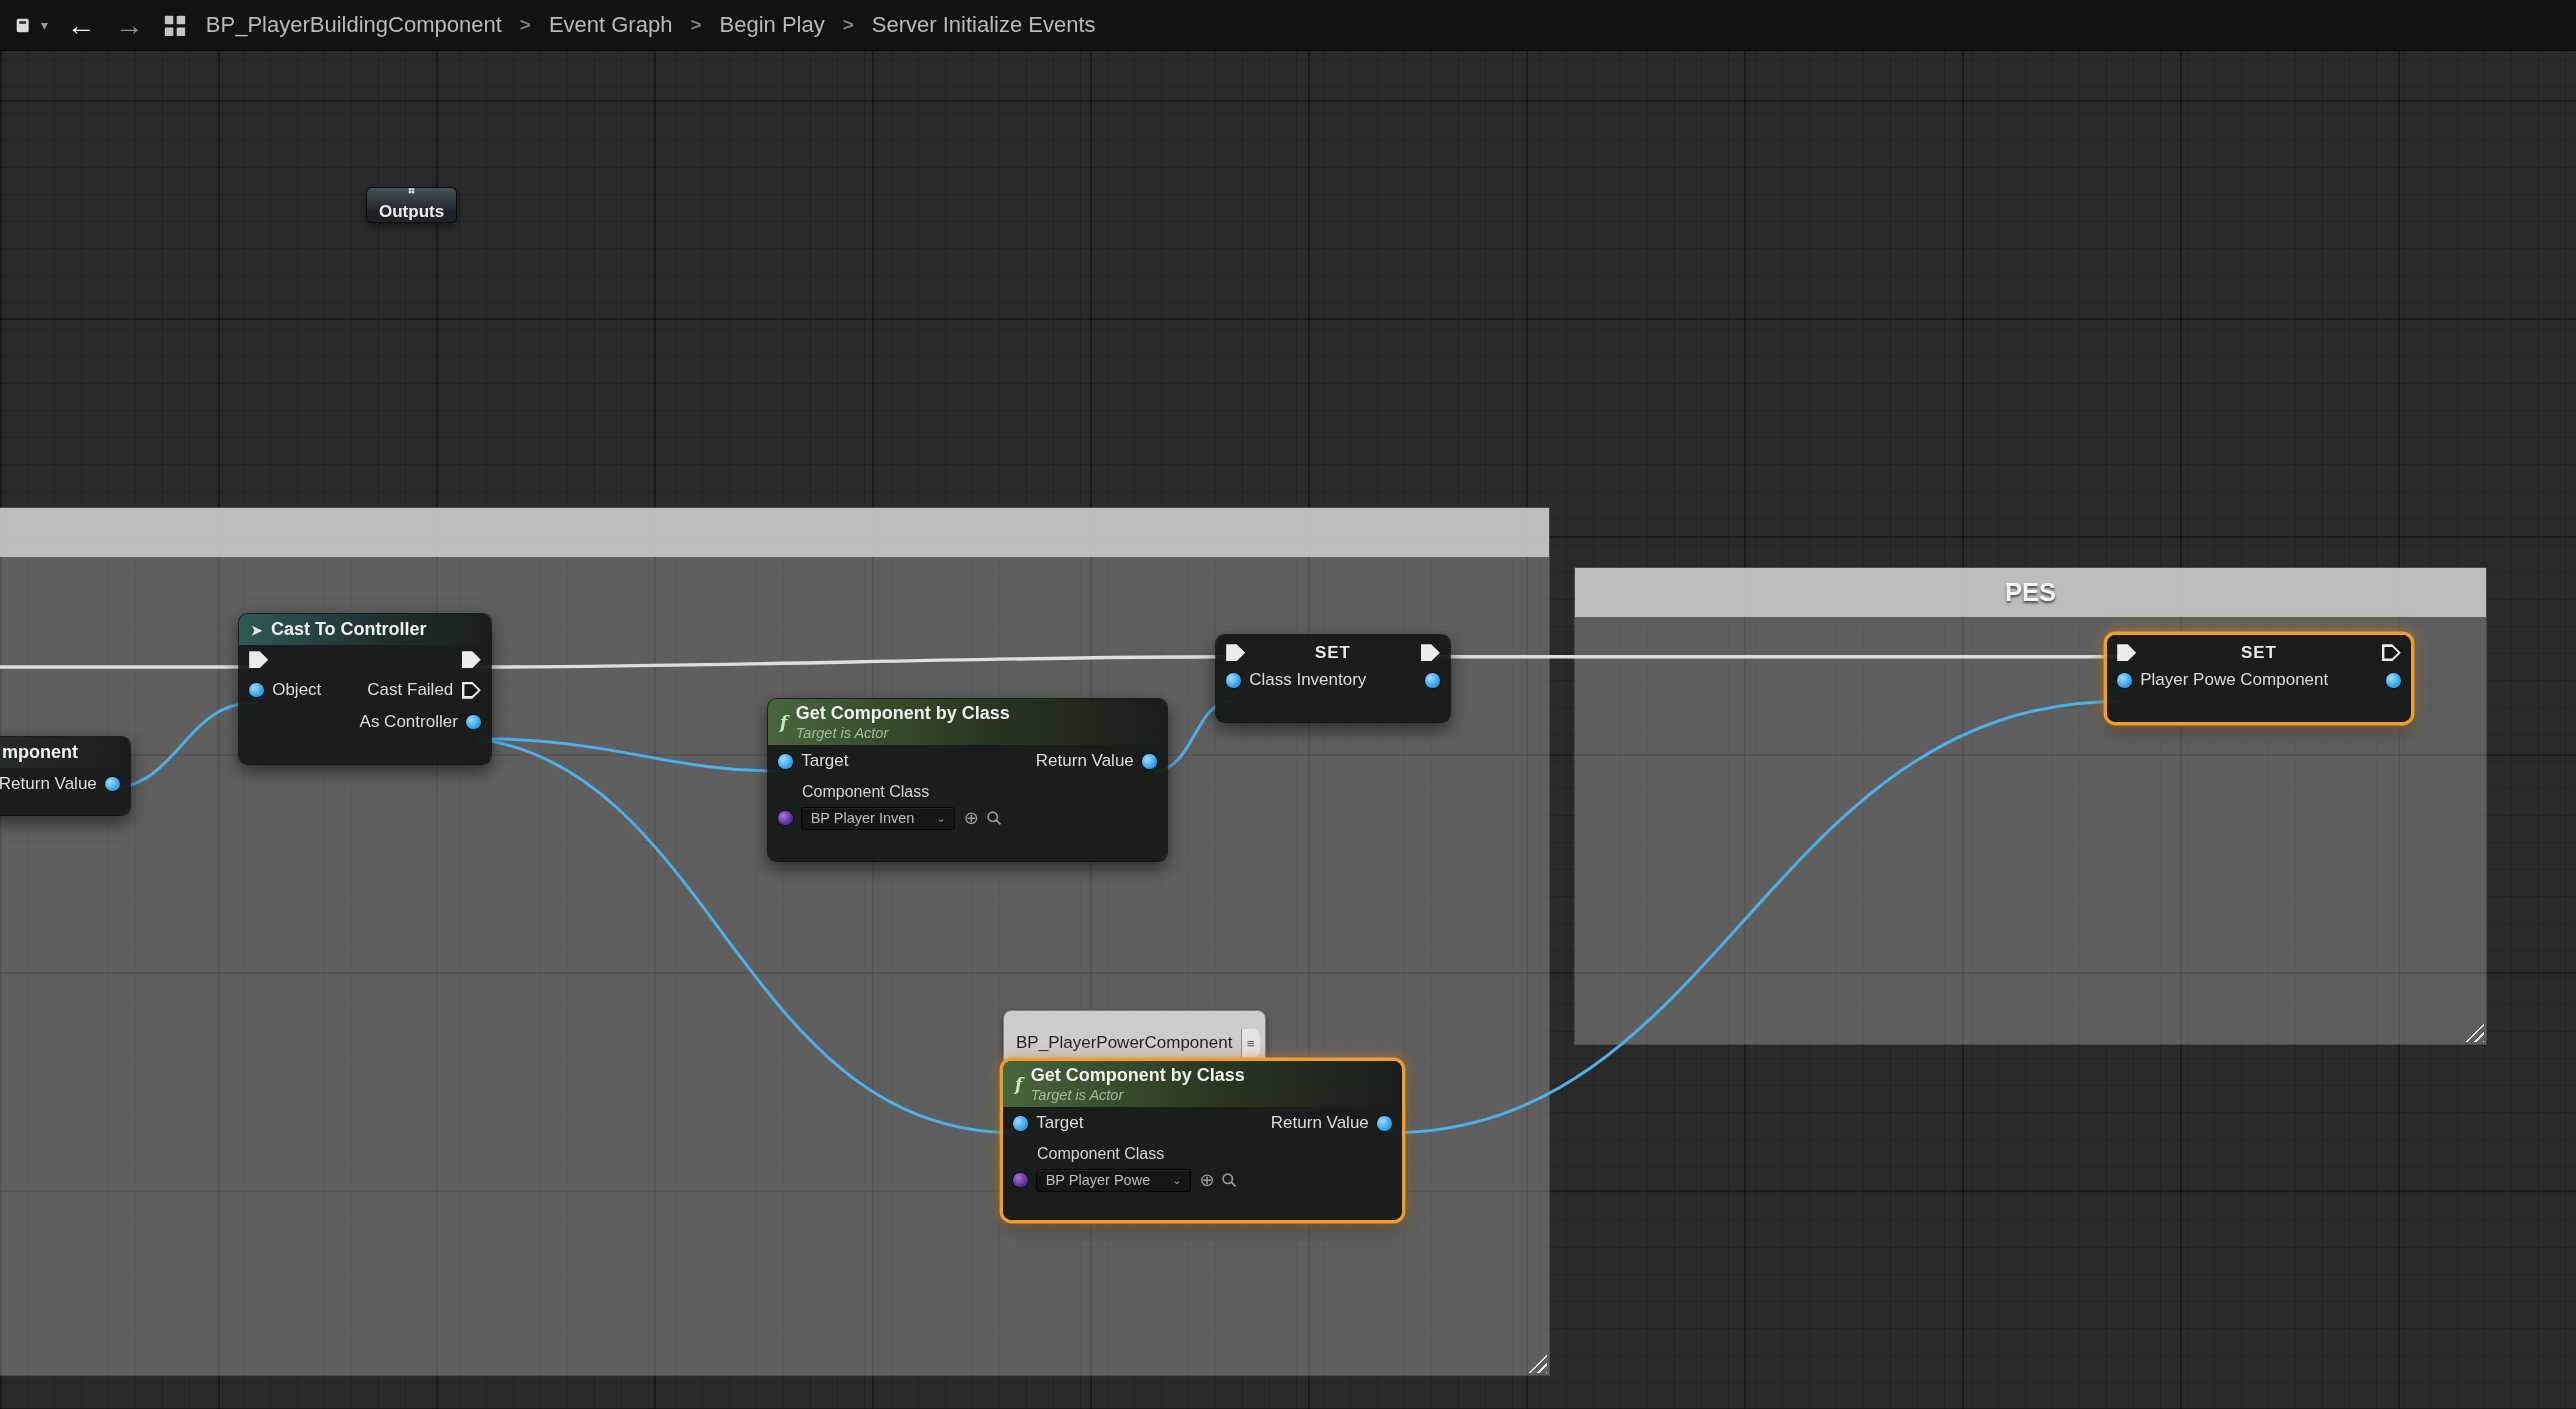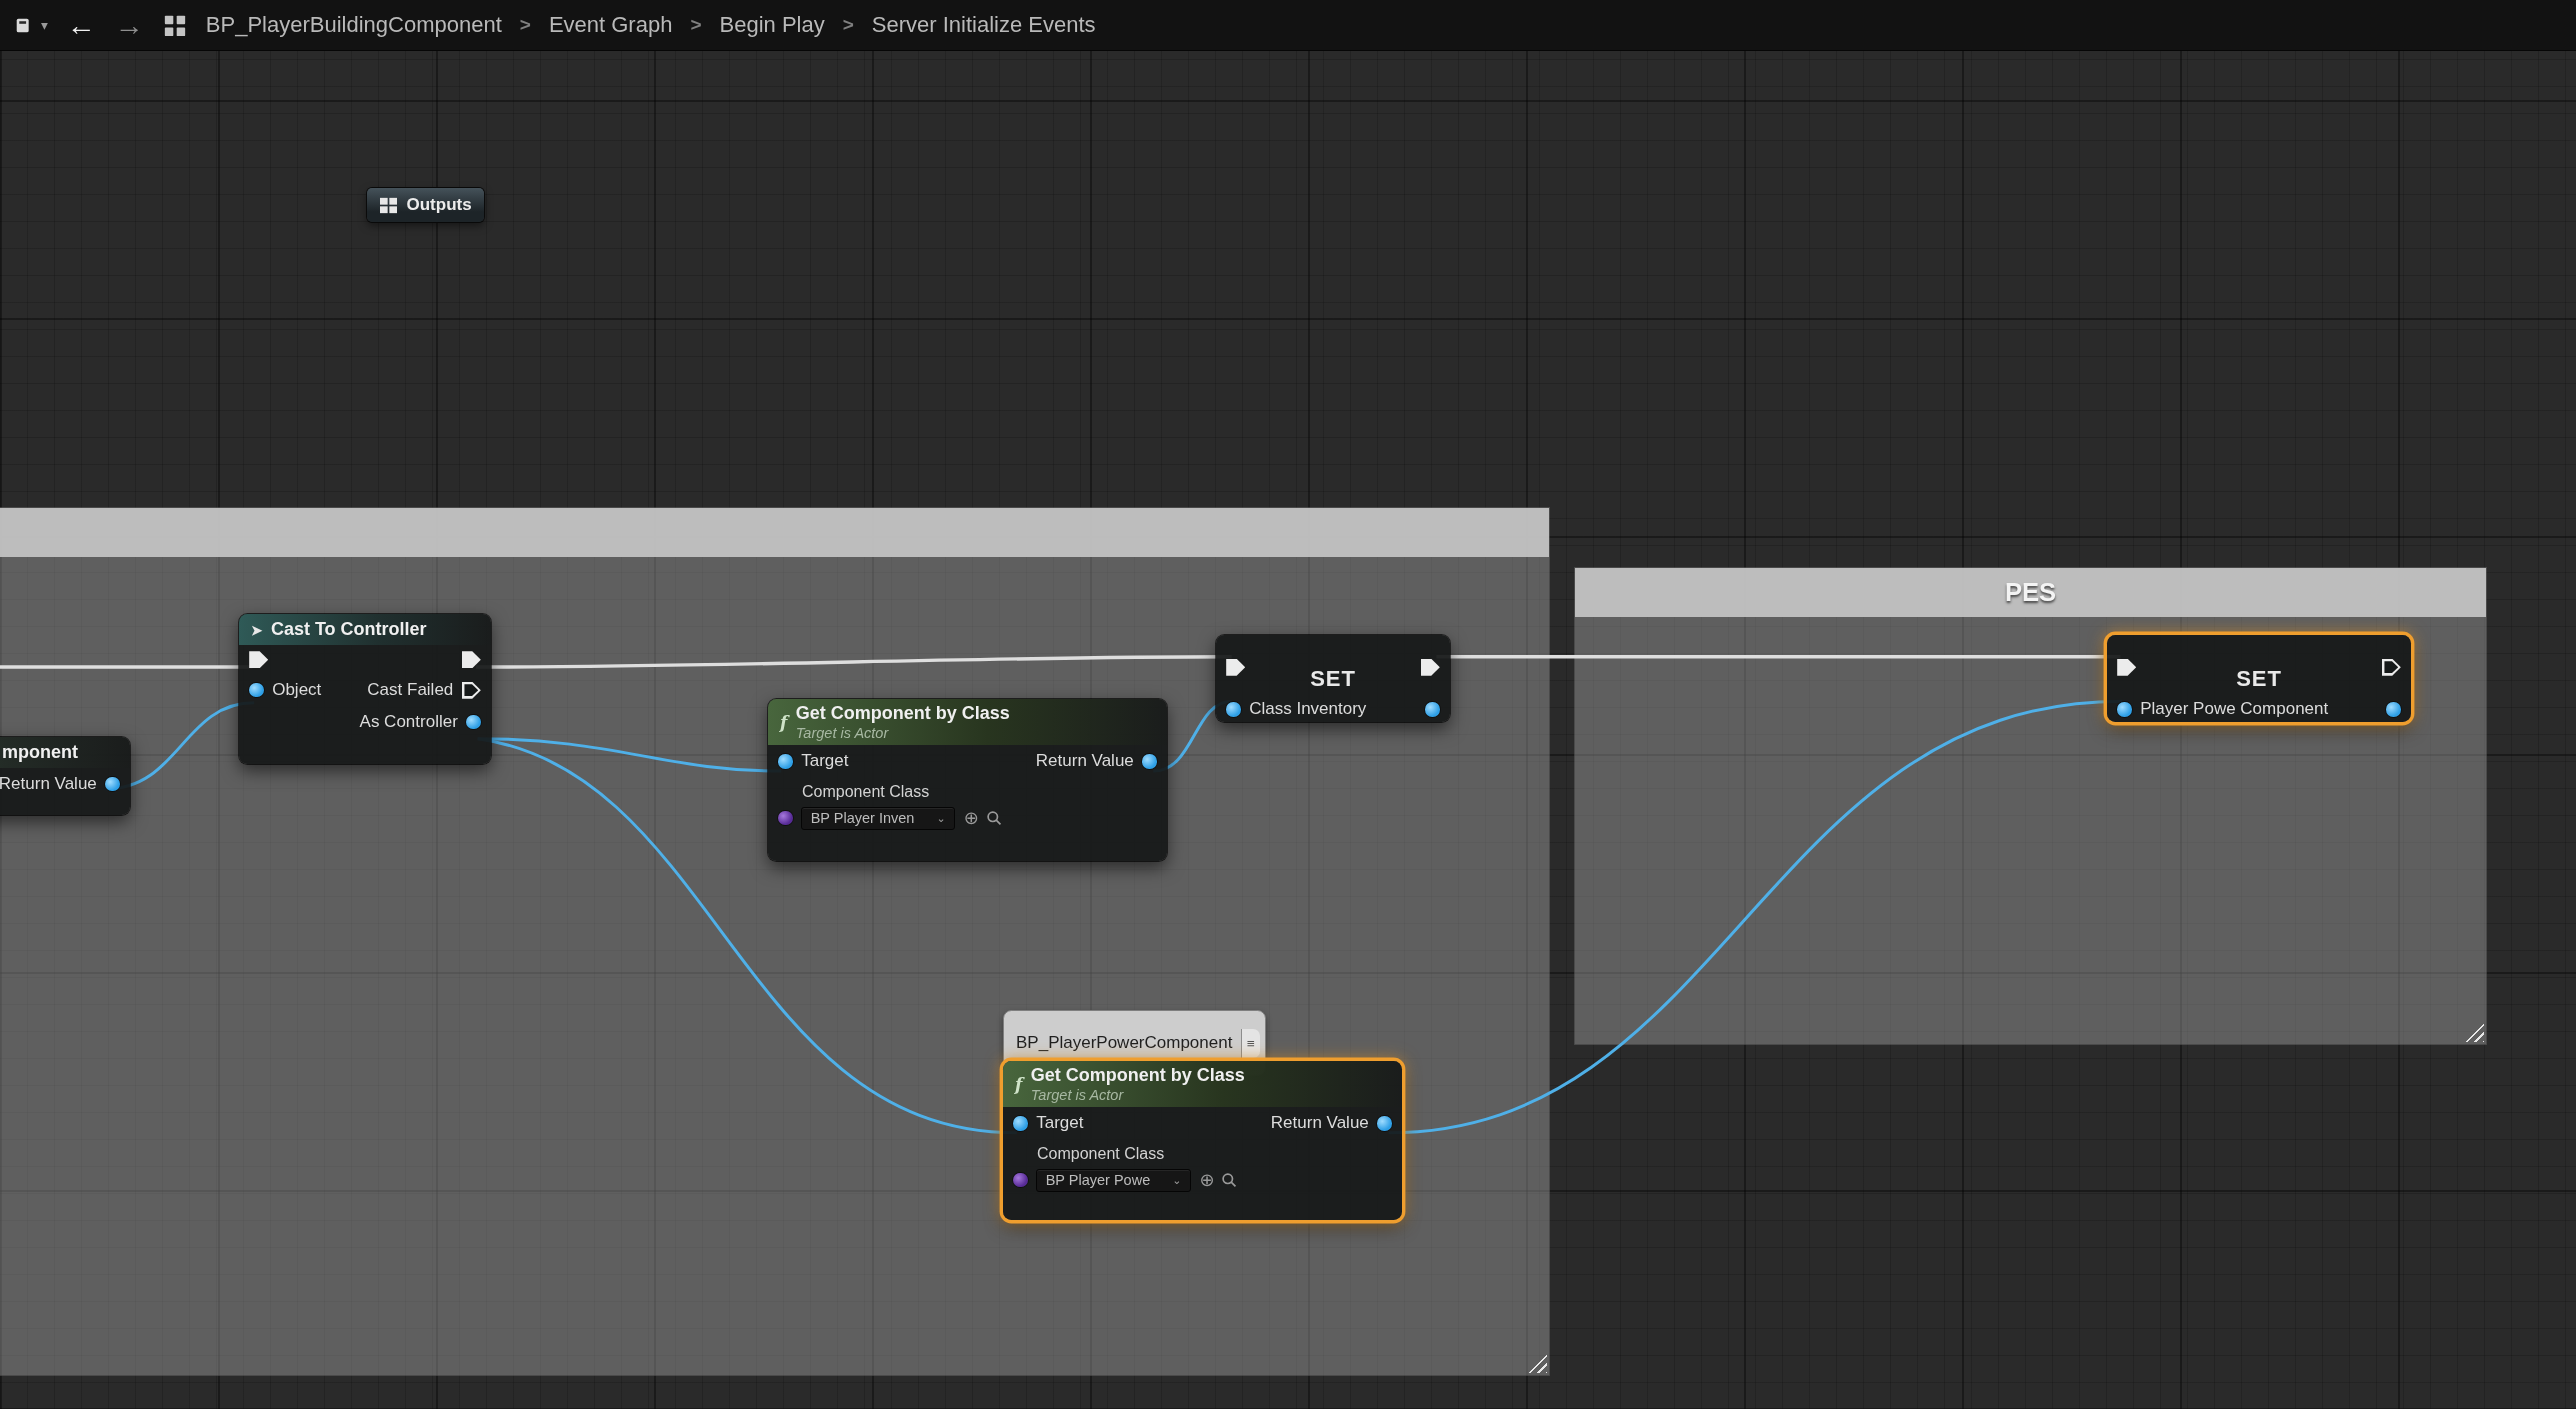--- a/index.html
+++ b/index.html
@@ -54,34 +54,34 @@
     background:radial-gradient(circle at 35% 35%,#9fdcff,#2e9fe6 65%);
     box-shadow:0 0 0 0.9px rgba(0,0,0,.45);cursor:crosshair;}
   .pin.purple{background:radial-gradient(circle at 35% 35%,#a678dd,#572b96 65%);}
   .exec{width:19px;height:17px;position:relative;flex:none;cursor:crosshair;}
   .exec::before{content:'';position:absolute;inset:0;background:#ececec;
     clip-path:polygon(0 0,55% 0,100% 50%,55% 100%,0 100%);}
   .exec.hollow::after{content:'';position:absolute;inset:2.6px;background:#151818;
     clip-path:polygon(0 0,55% 0,100% 50%,55% 100%,0 100%);}
   
   .set-top{display:flex;align-items:center;justify-content:space-between;padding:7.7px 10.2px 1.7px;}
-  .set-title{flex:1;text-align:center;font-weight:bold;font-size:22px;color:#e9e9e9;letter-spacing:0.9px;margin-top:23px;}
+  .set-title{flex:1;text-align:center;font-weight:bold;font-size:17px;color:#e9e9e9;letter-spacing:0.9px;}
   
   .clabel{padding:5.1px 10.2px 0 34px;font-size:16px;color:#d3d3d3;}
   .dropdown{display:inline-flex;align-items:center;gap:22px;background:#161616;
     border:0.9px solid #050505;border-radius:3px;color:#bdbdbd;font-size:14.5px;padding:2.6px 8.5px;
     box-shadow:inset 0 0.9px 0 rgba(255,255,255,.07);cursor:pointer;max-width:136px;}
   .dropdown .val{white-space:nowrap;overflow:hidden;}
   .ddcaret{font-size:11px;color:#9d9d9d;}
   .util{color:#9a9a9a;font-size:18px;display:flex;align-items:center;gap:6.8px;}
   
   .outputs{position:absolute;z-index:3;display:flex;align-items:center;gap:8.5px;padding:0 12px;
     height:34px;border-radius:5.1px;background:linear-gradient(180deg,#45525a 0%,#1d2428 70%);
     box-shadow:0 0 0 0.9px #090909, 0 3.4px 8.5px rgba(0,0,0,.5);
-    font-weight:bold;font-size:17px;color:#ececec;}
+    font-weight:bold;font-size:17px;color:#ececec;flex-direction:column;}
   
   .bubble{position:absolute;z-index:3;display:flex;align-items:center;
     background:#cdcdcd;border:1.7px solid #7f7f7f;border-radius:8.5px;height:32px;
     color:#1f1f1f;font-size:17px;padding:16px 12px;box-shadow:0 3.4px 6.8px rgba(0,0,0,.4);}
   .bubble .tog{margin-left:8.5px;margin-right:-6.8px;background:#e4e4e4;border-left:0.9px solid #8d8d8d;
     border-radius:0 6.8px 6.8px 0;height:29px;display:flex;align-items:center;padding:0 5.1px;color:#555;font-size:13.6px;}
 </style>
 </head>
 <body>
 

